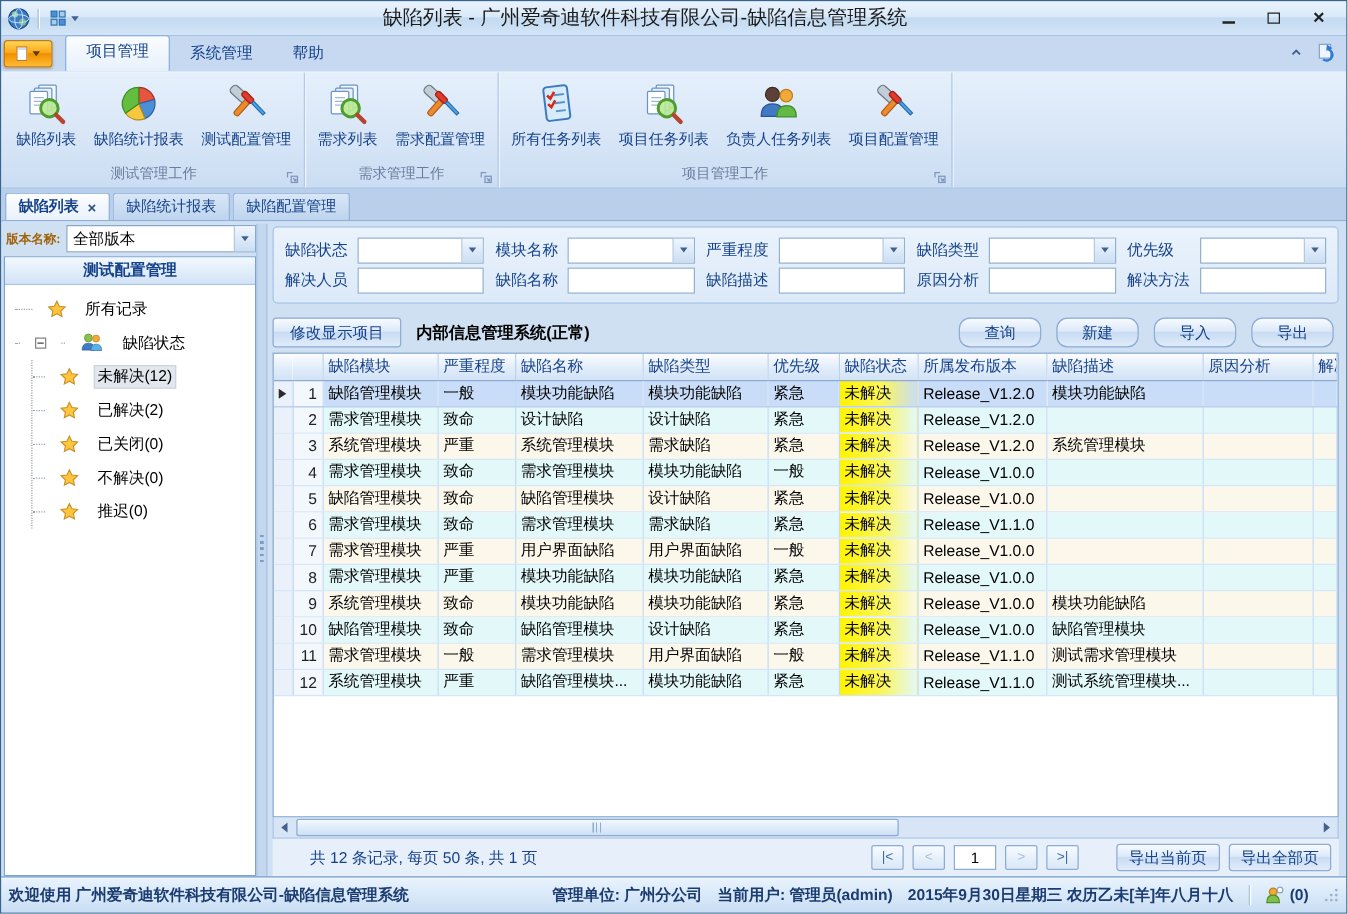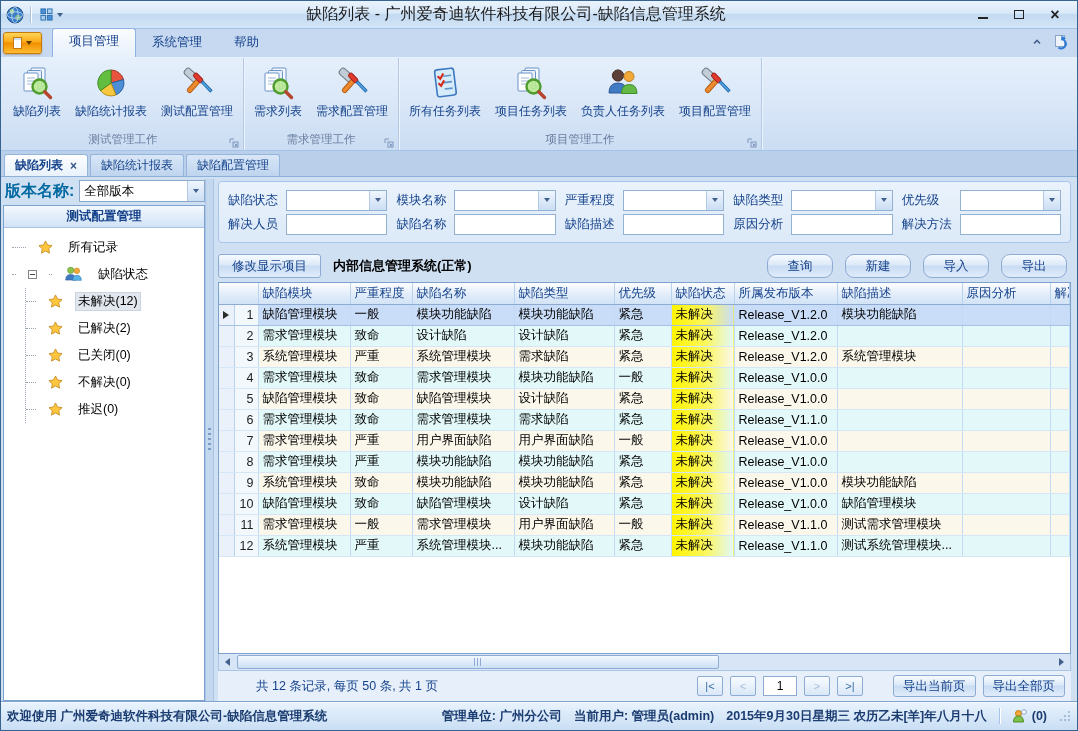--- a/index.html
+++ b/index.html
@@ -43,21 +43,21 @@
     background:linear-gradient(#D9E7F7,#BED4EE); border:1px solid #96B5DC; border-bottom:none; border-radius:3px 3px 0 0; }
   .dtab.active { background:linear-gradient(#FDFEFF,#E8F1FB); font-weight:bold; }
   .dtab .close { font-weight:bold; color:#31548C; font-size:12px; }
 
   
   .content { flex:1; min-height:0; display:flex; background:#CFE0F3; padding:2px 2px 0 2px; }
 
   
   .sidebar { width:202px; flex:0 0 202px; display:flex; flex-direction:column; }
   .version-row { height:26px; display:flex; align-items:center; gap:5px; padding:1px 0 3px 2px; }
-  .version-label { font-weight:bold; color:#0369a1; font-size:16px; white-space:nowrap; }
+  .version-label { font-weight:bold; color:#a16207; font-size:10px; white-space:nowrap; }
   .combo { flex:1; height:22px; background:#fff; border:1px solid #8CA8C8; display:flex; align-items:stretch; }
   .combo .cval { flex:1; display:flex; align-items:center; padding-left:4px; font-size:12.5px; color:#000; }
   .combo .carrow, .fsel .sarrow { width:17px; display:flex; align-items:center; justify-content:center;
     background:linear-gradient(#EFF6FE,#CBDEF4); border-left:1px solid #B3C9E2; }
   .tri { width:0; height:0; border-left:3.5px solid transparent; border-right:3.5px solid transparent; border-top:4px solid #44618E; }
   .tree-panel { flex:1; background:#fff; border:1px solid #7DA2CE; display:flex; flex-direction:column; min-height:0; }
   .tree-header { height:22px; flex:0 0 22px; line-height:21px; text-align:center; font-weight:bold; color:#15428B; font-size:12.5px;
     background:linear-gradient(#F2F8FE,#D2E3F6); border-bottom:1px solid #A9C4E4; }
   .tree-body { padding:6px 2px 0 8px; overflow:hidden; font-size:12.5px; color:#000; }
   .titem { display:flex; align-items:center; gap:12px; height:27px; white-space:nowrap; }
@@ -115,21 +115,21 @@
   .hbtn { width:17px; display:flex; align-items:center; justify-content:center; }
   .tri-l { width:0;height:0; border-top:4px solid transparent; border-bottom:4px solid transparent; border-right:5px solid #44618E; }
   .tri-r { width:0;height:0; border-top:4px solid transparent; border-bottom:4px solid transparent; border-left:5px solid #44618E; }
   .htrack { flex:1; position:relative; }
   .hthumb { position:absolute; left:1px; top:1px; bottom:1px; width:59%; background:linear-gradient(#F2F8FE,#CCE0F5);
     border:1px solid #8EABD3; border-radius:2px; display:flex; align-items:center; justify-content:center; }
   .hgrip { width:8px; height:8px; background:repeating-linear-gradient(90deg,#8EABD3 0 1px,transparent 1px 3px); }
 
   
   .pager { height:30px; flex:0 0 30px; background:#E6EFFA; display:flex; align-items:center; gap:7px; padding:0 6px; }
-  .psummary { color:#15428B; font-size:12.5px; margin-left:32px; white-space:nowrap; }
+  .psummary { color:#15428B; font-size:12.5px; margin-left:24px; white-space:nowrap; }
   .pspacer { flex:1; }
   .nbtn { width:26px; height:20px; display:flex; align-items:center; justify-content:center; font-size:11px; color:#3A6EA5;
     background:linear-gradient(#F7FBFF,#D9E7F7); border:1px solid #8EABD3; border-radius:2px; }
   .nbtn.dis { color:#A9BED8; }
   .pinput { width:34px; height:20px; border:1px solid #8EABD3; text-align:center; font:inherit; background:#fff; }
 
   
   .statusbar { height:29px; flex:0 0 29px; border-top:1px solid #7DA2CE; box-shadow:inset 0 1px 0 #F3F9FF;
     background:linear-gradient(#E9F3FD,#C9DEF4); display:flex; align-items:center; padding:0 6px; gap:12px;
     color:#1B3C70; font-weight:bold; font-size:12.5px; white-space:nowrap; }
@@ -720,21 +720,21 @@
                 <td>Release_V1.1.0</td>
                 <td>测试需求管理模块</td>
                 <td></td>
                 <td></td>
               </tr>
               <tr class="even">
                 <td class="ind"></td>
                 <td class="num">12</td>
                 <td>系统管理模块</td>
                 <td>严重</td>
-                <td>系统管理模块...</td>
+                <td>缺陷管理模块...</td>
                 <td>模块功能缺陷</td>
                 <td>紧急</td>
                 <td class="status">未解决</td>
                 <td>Release_V1.1.0</td>
                 <td>测试系统管理模块...</td>
                 <td></td>
                 <td></td>
               </tr>
             </tbody>
           </table>

